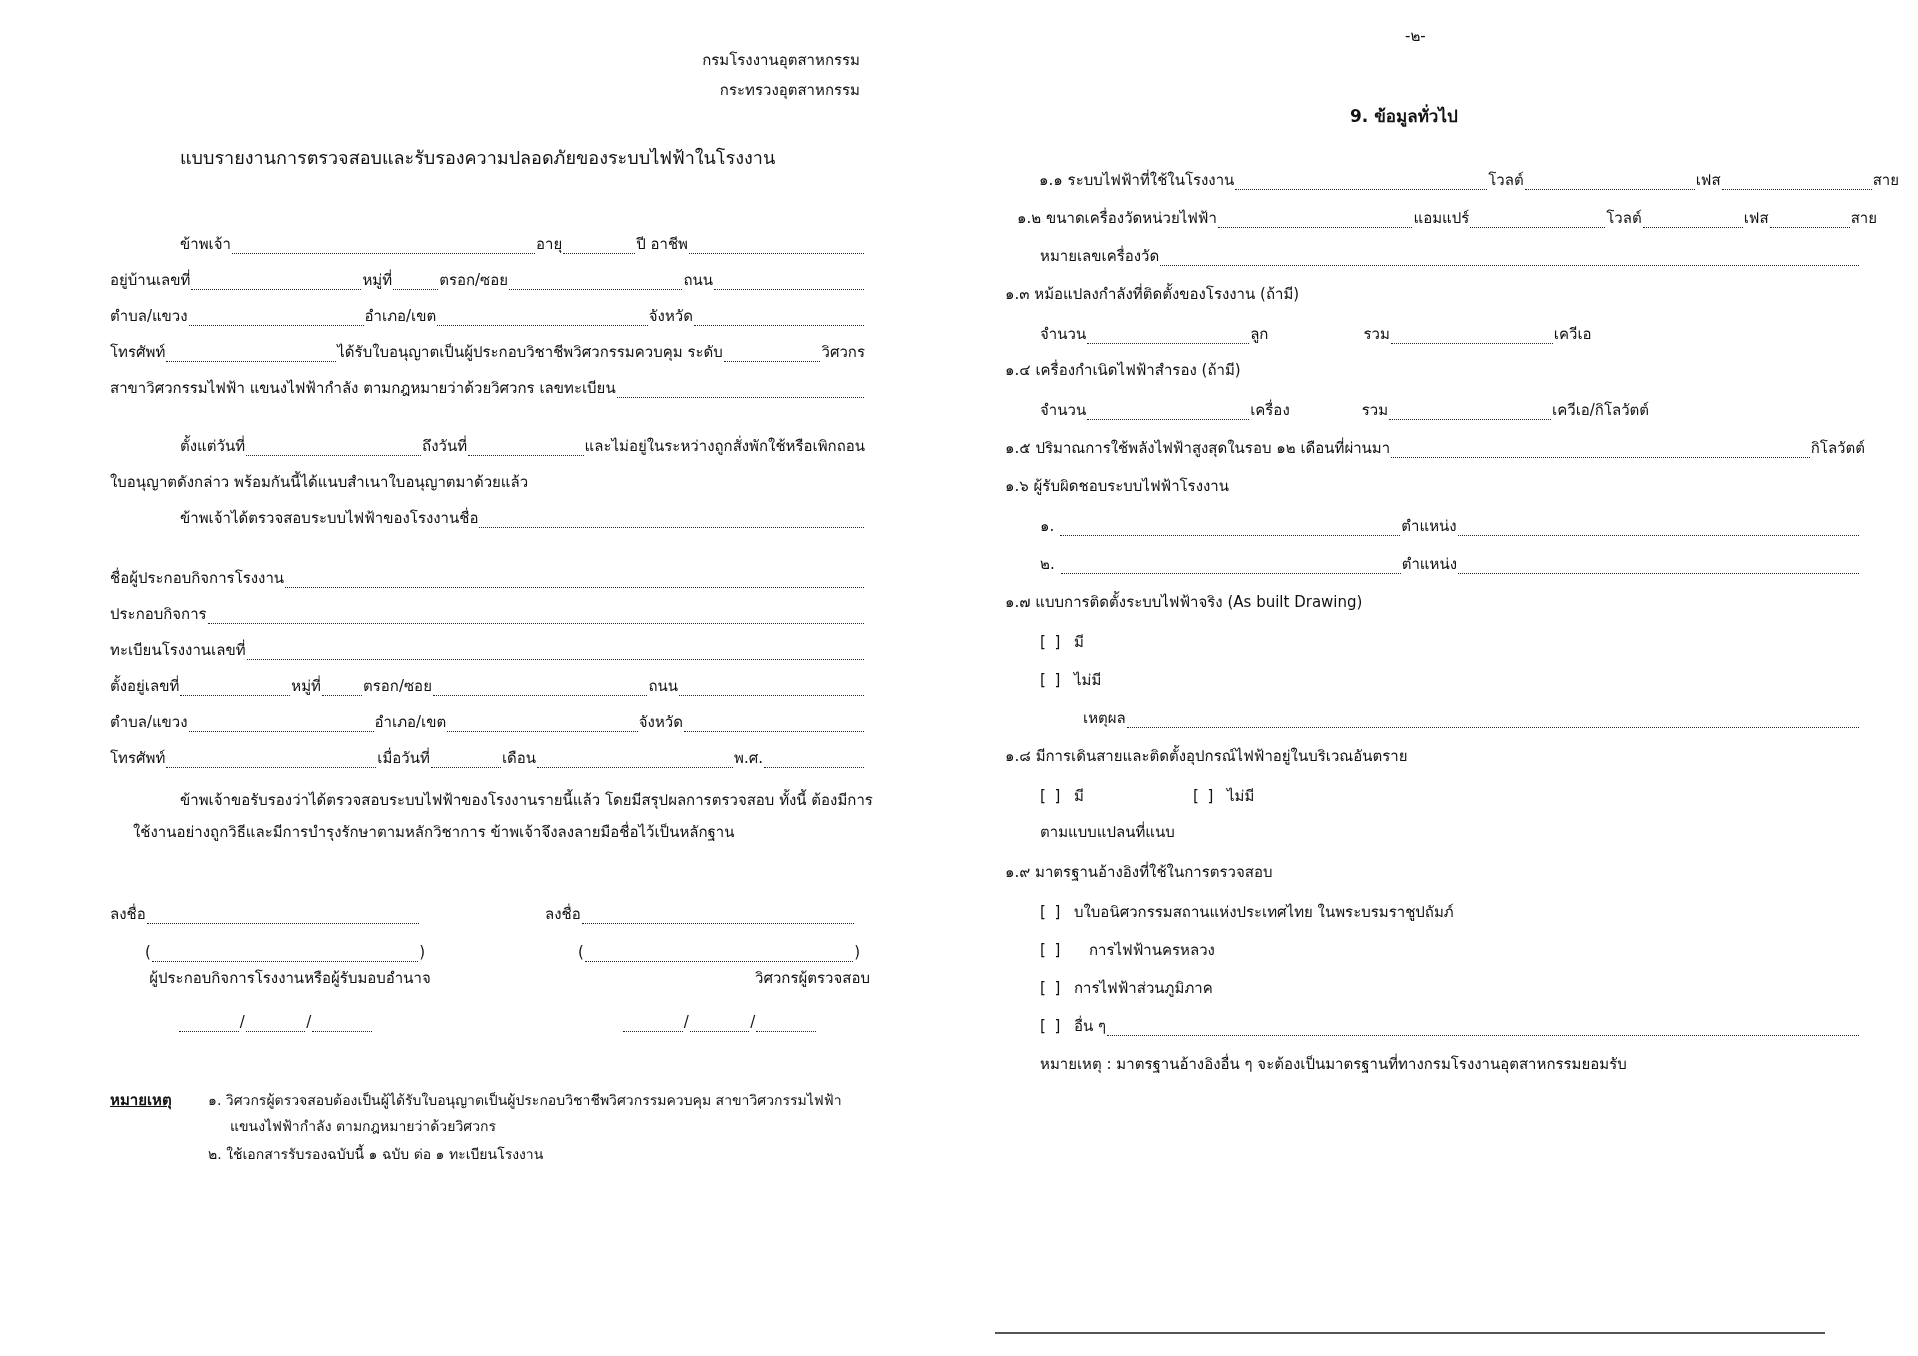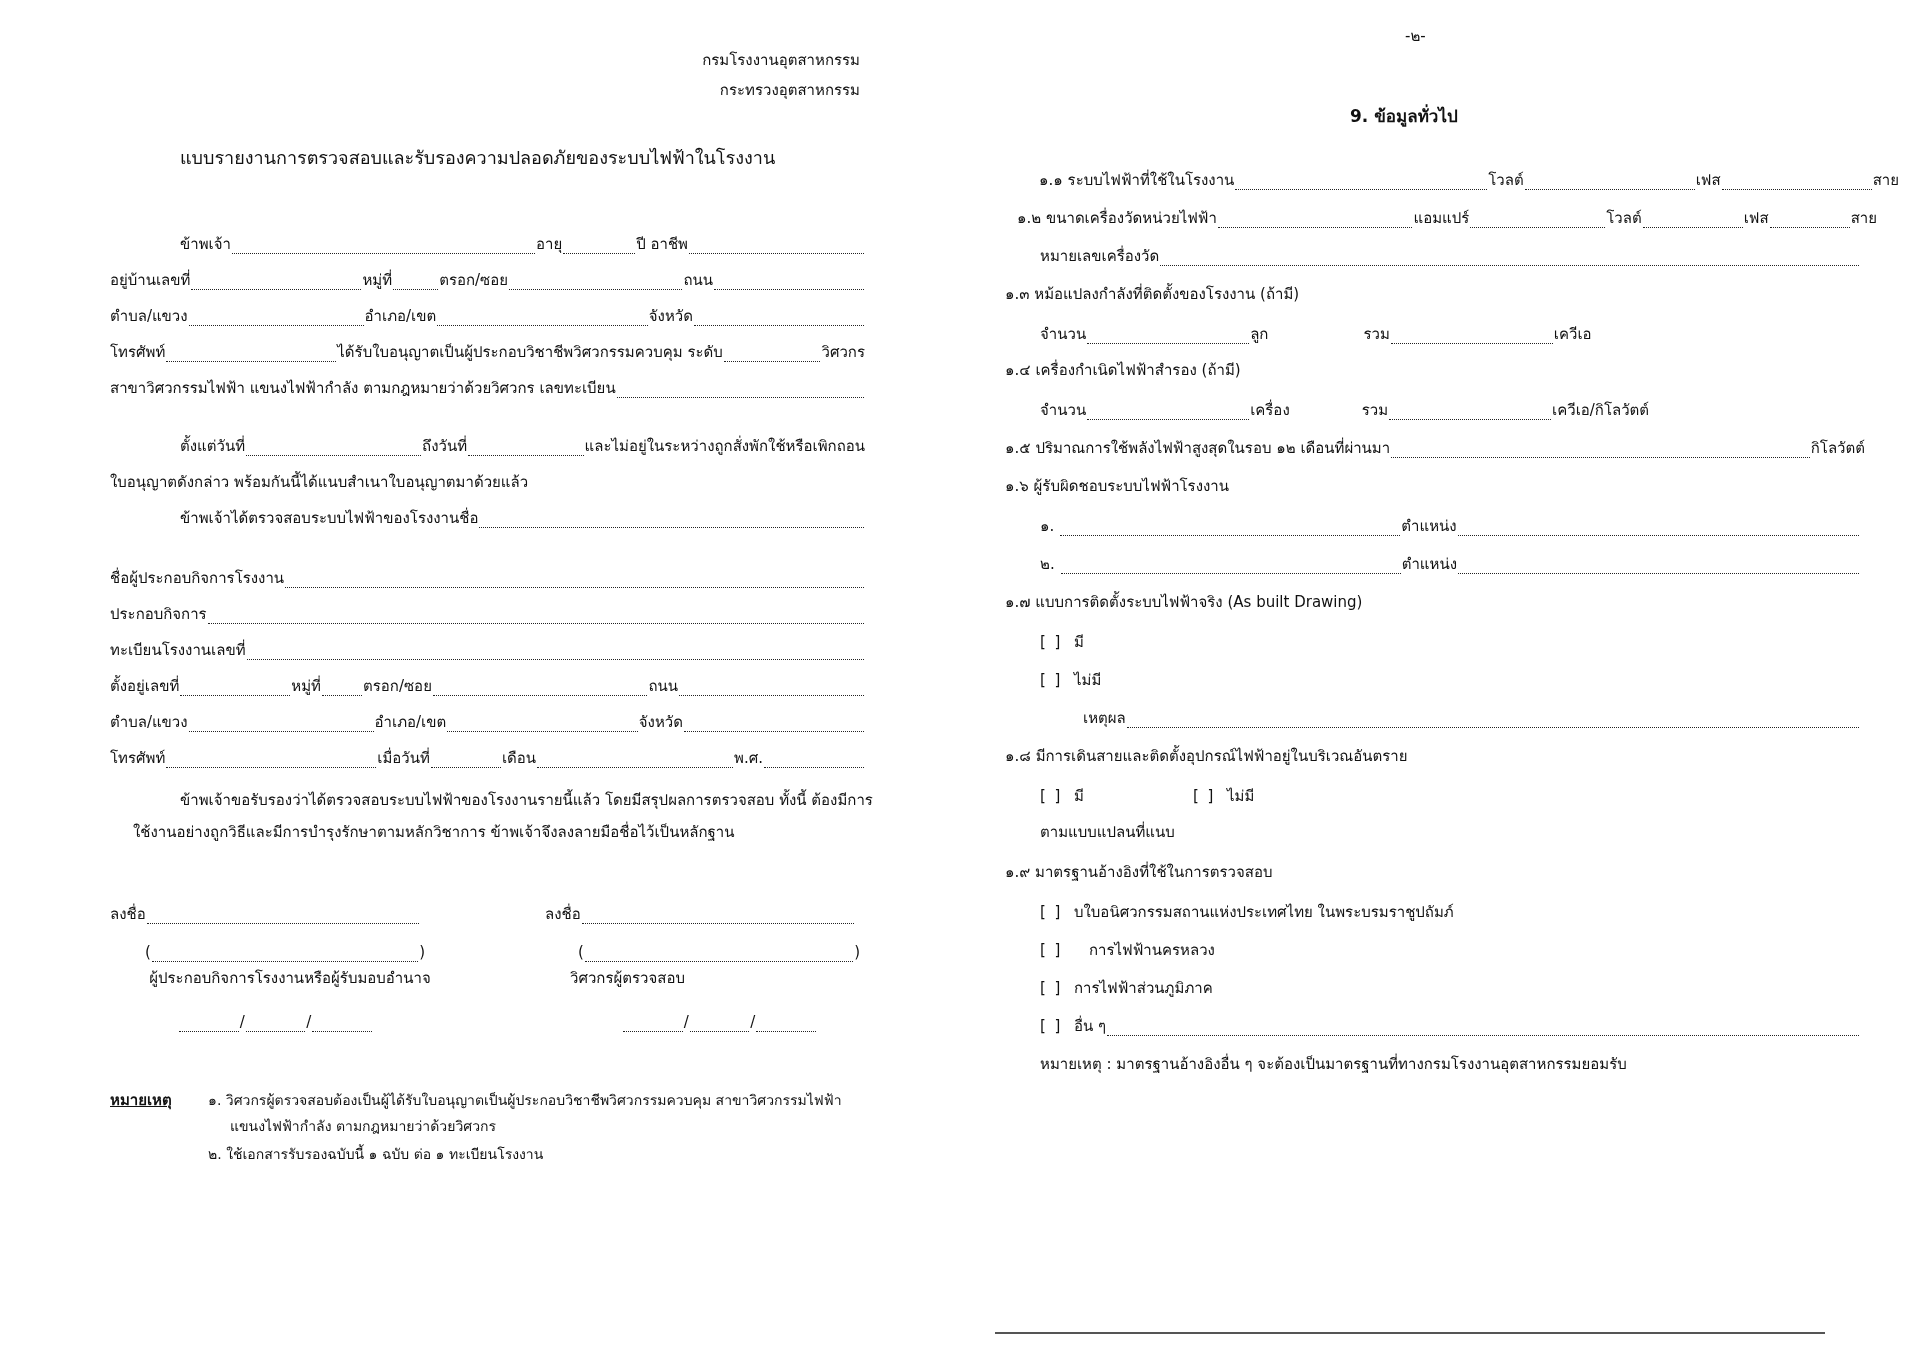--- a/index.html
+++ b/index.html
@@ -141,21 +141,21 @@
 
   <div class="row" style="left:545px; width:310px; top:902px;">
     <span class="lbl">ลงชื่อ</span>
     <span class="dots"></span>
   </div>
   <div class="row" style="left:578px; width:282px; top:940px;">
     <span class="lbl">(</span>
     <span class="dots"></span>
     <span class="lbl">)</span>
   </div>
-  <div class="abs" style="left:570px; width:300px; text-align:left; top:968px;">วิศวกรผู้ตรวจสอบ</div>
+  <div class="abs" style="left:570px; width:300px; text-align:right; top:968px;">วิศวกรผู้ตรวจสอบ</div>
   <div class="row" style="left:622px; width:195px; top:1010px;">
     <span class="dots"></span>
     <span class="lbl">/</span>
     <span class="dots"></span>
     <span class="lbl">/</span>
     <span class="dots"></span>
   </div>
 
   <div class="abs underline" style="left:110px; top:1090px;">หมายเหตุ</div>
   <div class="abs" style="left:208px; top:1090px; font-size:14px;">๑. วิศวกรผู้ตรวจสอบต้องเป็นผู้ได้รับใบอนุญาตเป็นผู้ประกอบวิชาชีพวิศวกรรมควบคุม สาขาวิศวกรรมไฟฟ้า</div>

